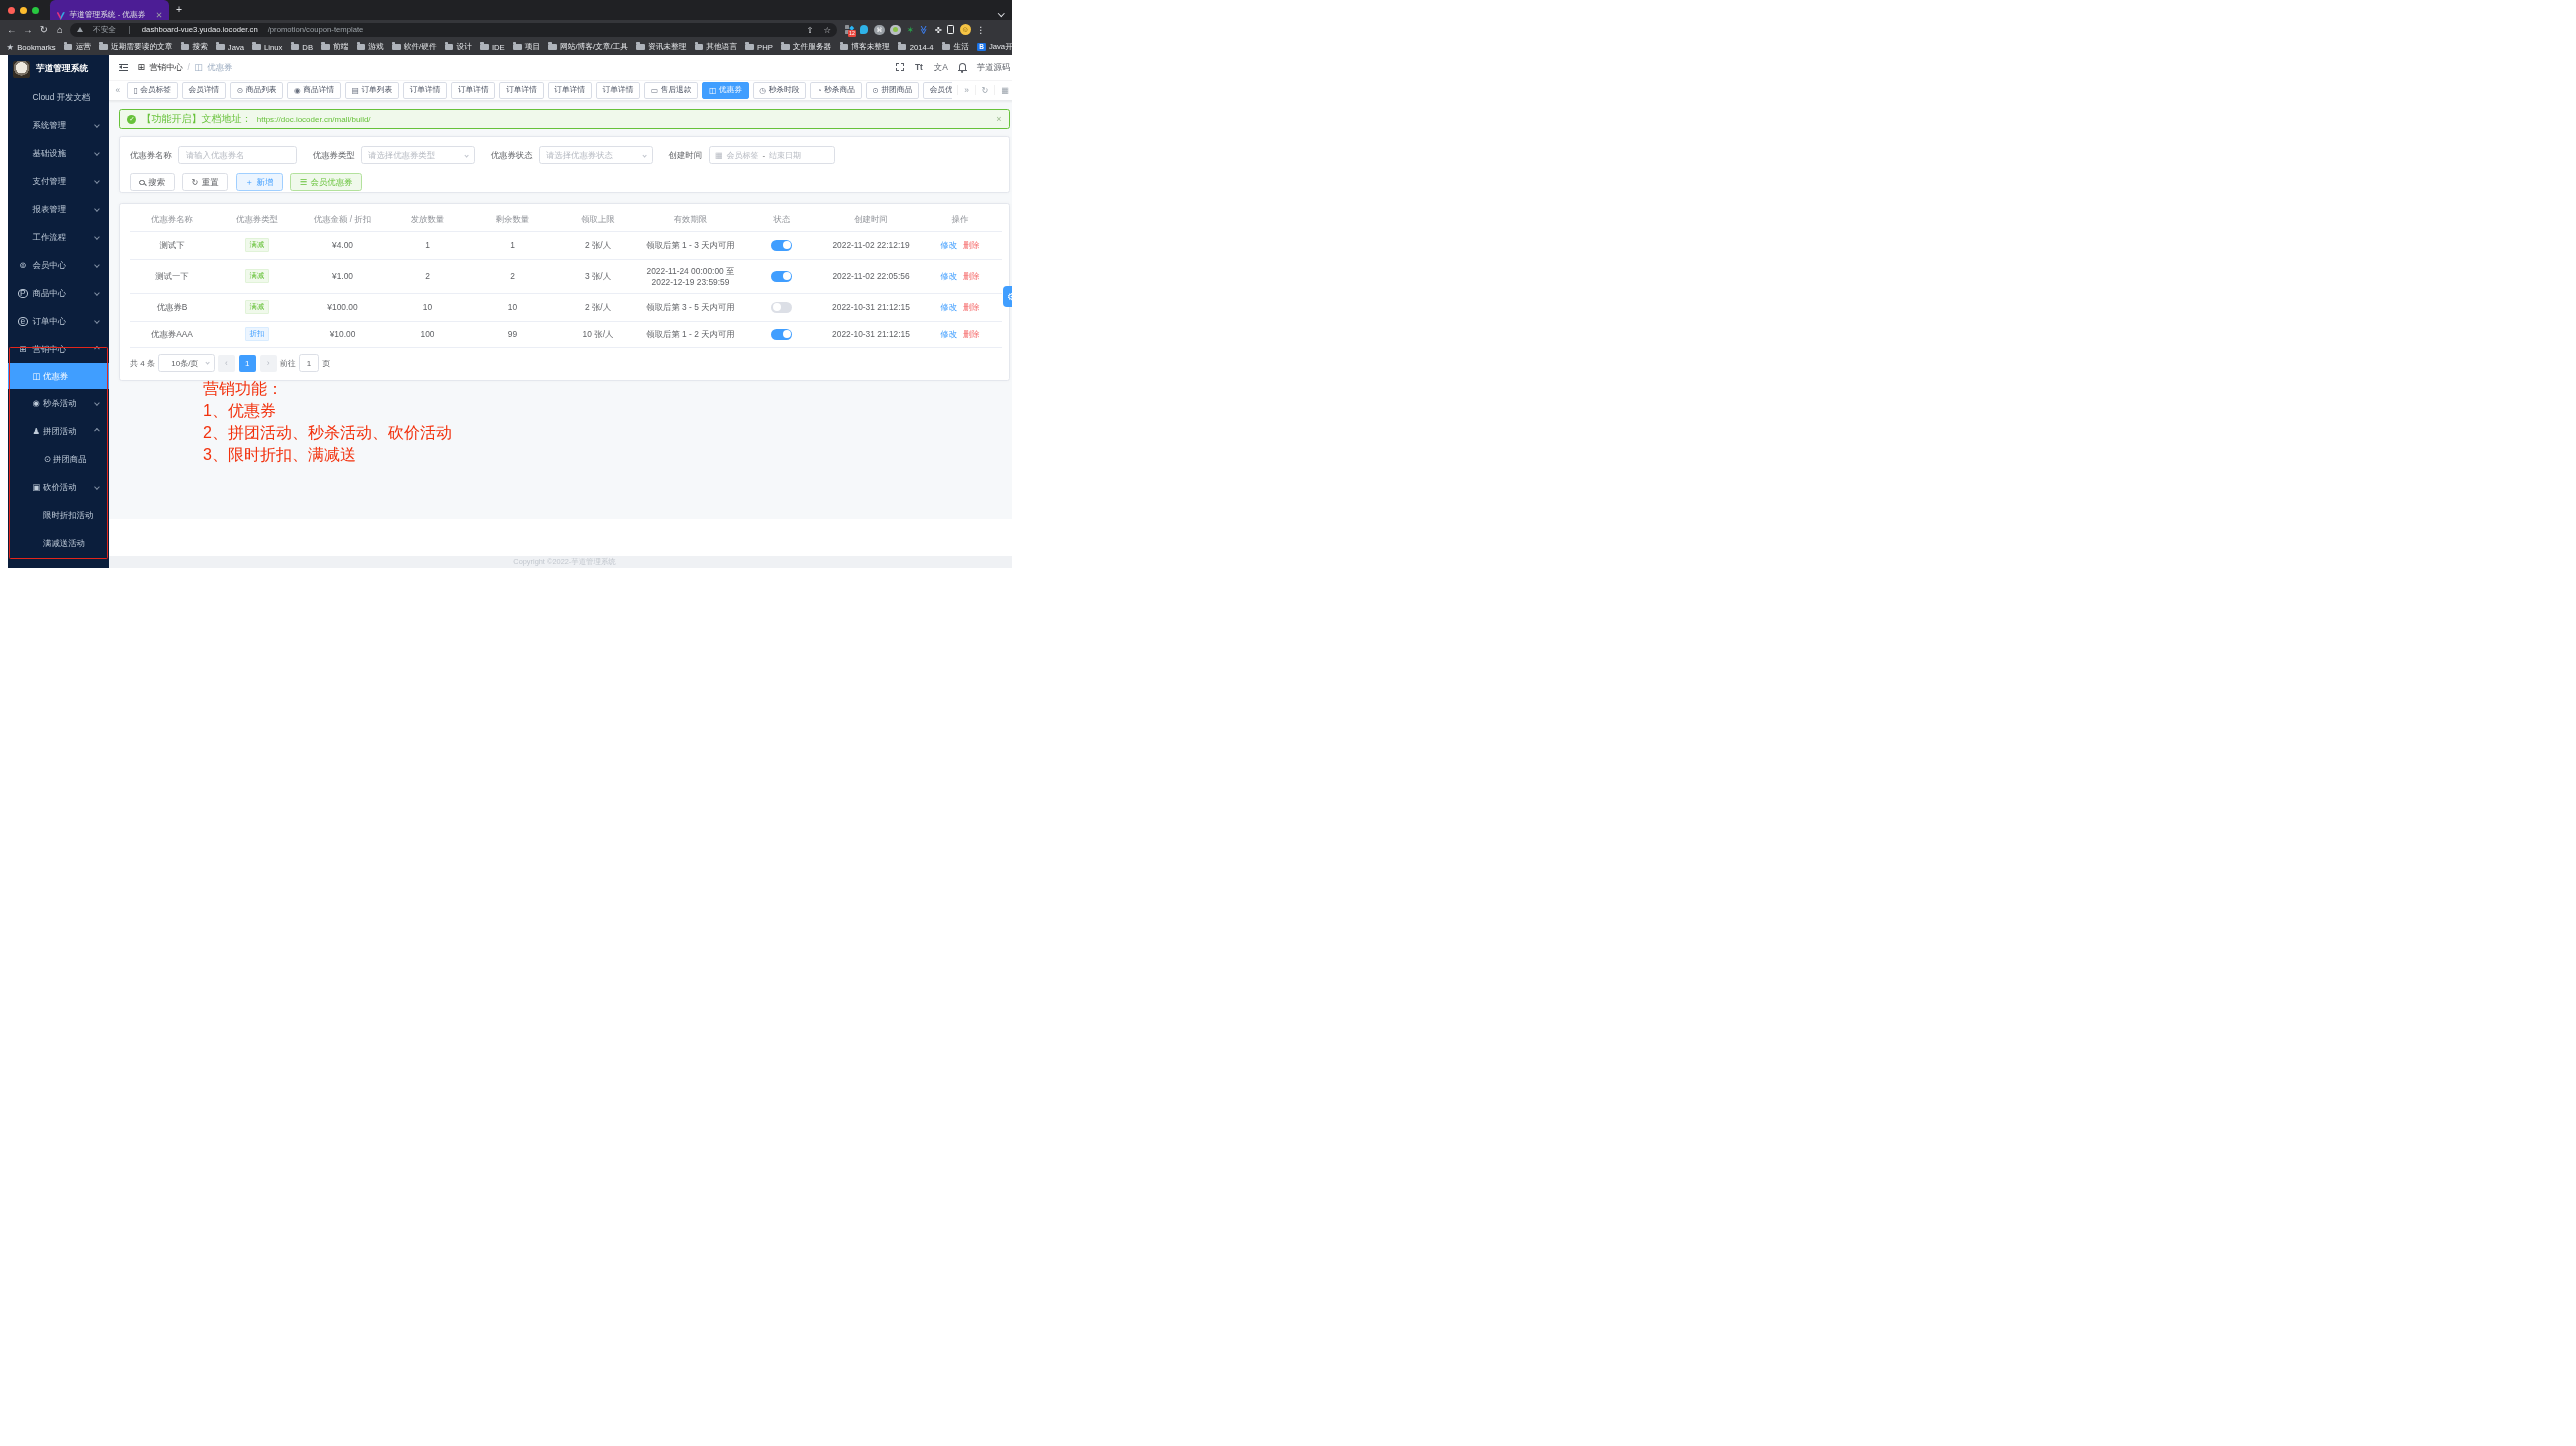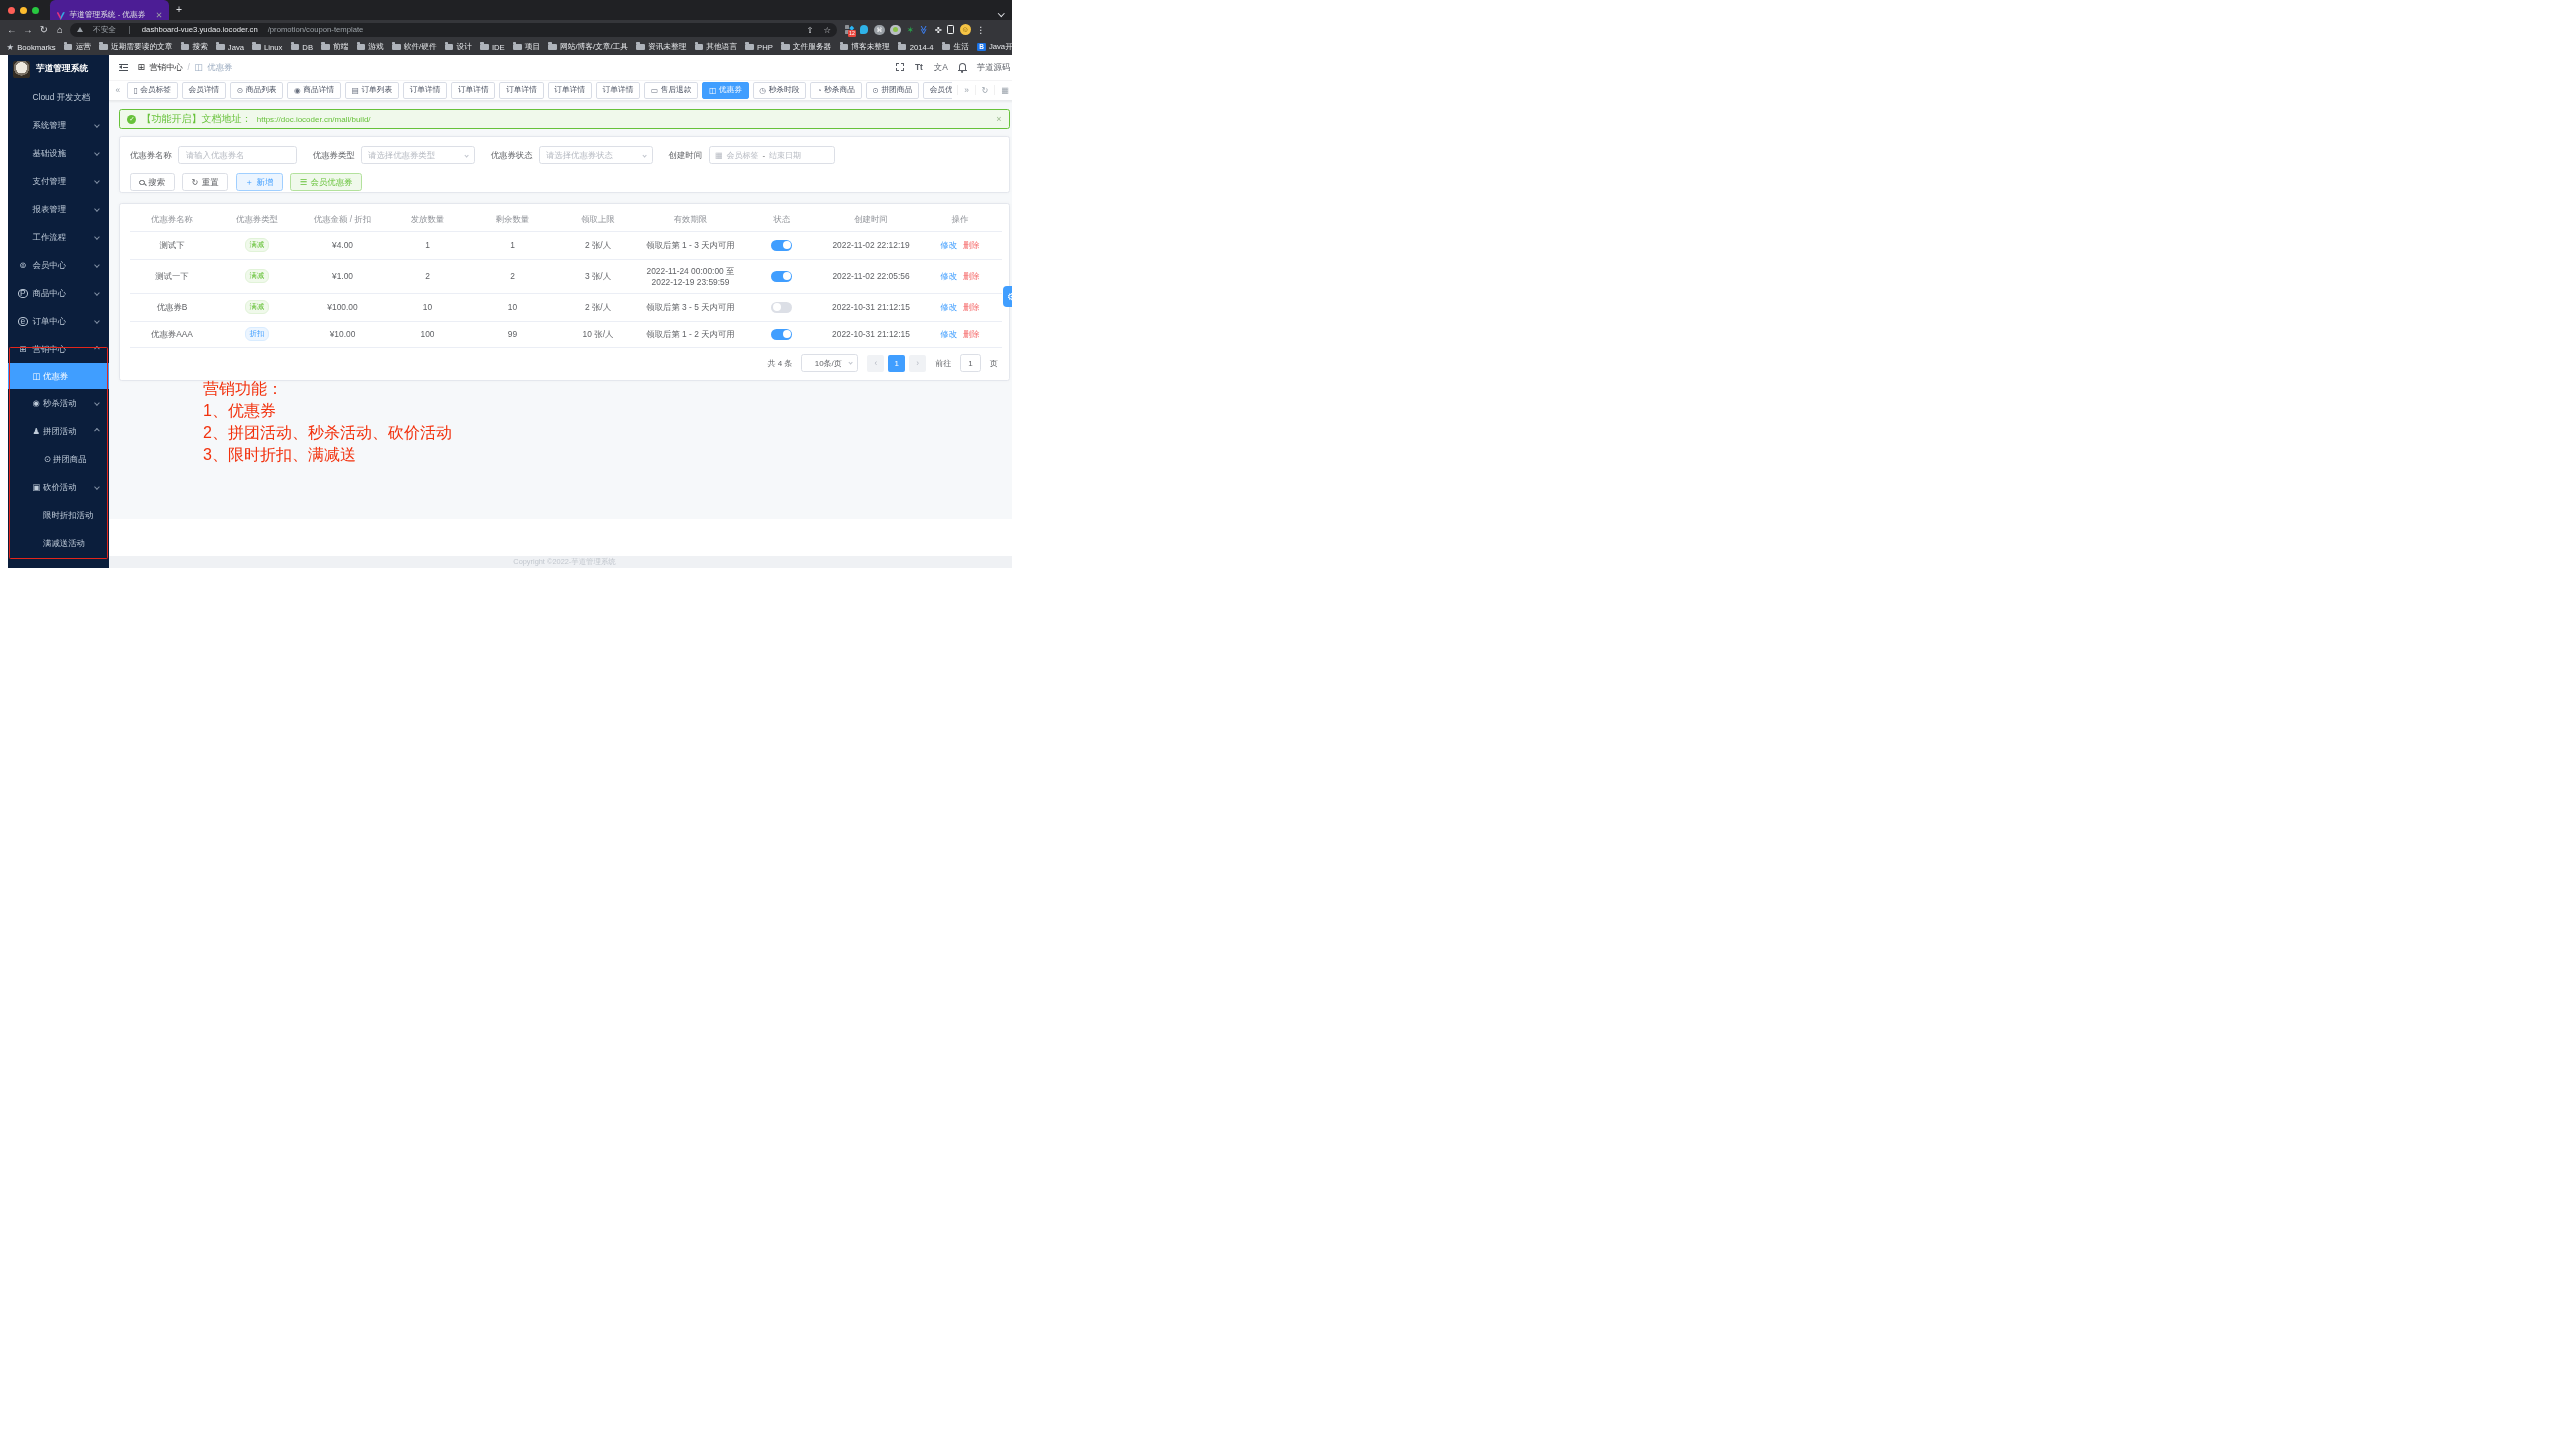--- a/index.html
+++ b/index.html
@@ -137,33 +137,33 @@
   .mag::after{content:'';position:absolute;width:2.6px;height:0.9px;background:currentColor;transform:rotate(45deg);right:-2.3px;bottom:-0.6px;}
   .ric{font-size:8.4px;}
   .card.tbl{margin-top:9.7px;padding:3.9px 10.3px 7.7px 10.3px;}
   table{border-collapse:collapse;width:870px;table-layout:fixed;}
   th{color:#909399;font-size:8.4px;font-weight:normal;height:23px;text-align:center;border-bottom:0.6px solid #ebeef5;}
   td{color:#606266;font-size:8.4px;text-align:center;border-bottom:0.6px solid #ebeef5;padding:2.6px 1.3px;}
   tr.r1 td{height:28px;}
   tr.r2 td{height:34px;}
   tr.r3 td{height:28px;}
   tr.r4 td{height:26px;}
-  .tag{display:inline-block;padding:0.6px 3.9px;font-size:7.4px;border-radius:6px;line-height:10.3px;}
+  .tag{display:inline-block;padding:0.6px 3.9px;font-size:7.4px;border-radius:1px;line-height:10.3px;}
   .tag[data-variant="success"]{color:#67c23a;background:#f0f9eb;border:0.6px solid #e1f3d8;}
   .tag[data-variant="primary"]{color:#409eff;background:#ecf5ff;border:0.6px solid #d9ecff;}
   .v2:empty{display:none;}
   .v2{display:block;}
   .sw{display:inline-block;width:21px;height:11px;border-radius:5.8px;background:#dcdfe6;position:relative;vertical-align:middle;cursor:pointer;}
   .sw::after{content:'';position:absolute;width:8.4px;height:8.4px;border-radius:50%;background:#fff;top:1.3px;left:1.3px;}
   .sw[data-state="on"]{background:#409eff;}
   .sw[data-state="on"]::after{left:11.6px;}
   .ops a{font-size:8.4px;cursor:pointer;}
   .ops .edit{color:#409eff;margin-right:5.8px;}
   .ops .del{color:#f56c6c;}
-  .pag{display:flex;align-items:center;justify-content:flex-end;gap:9px;margin-top:6.5px;padding-right:1.3px;color:#606266;font-size:8px;}
+  .pag{display:flex;align-items:center;gap:3px;margin-top:6.5px;padding-right:1.3px;color:#606266;font-size:8px;}
   .psel{width:57px;height:18px;border:0.6px solid #dcdfe6;border-radius:2.6px;display:flex;align-items:center;padding:0 5.2px;color:#606266;font-size:8px;}
   .psel .ph{flex:1;text-align:center;}
   .psel .cv{width:3.2px;height:3.2px;color:#c0c4cc;}
   .pbtn{width:17px;height:17px;border-radius:1.9px;background:#f0f2f5;color:#b4b9c2;display:inline-flex;align-items:center;justify-content:center;font-size:8.4px;cursor:pointer;}
   .pbtn.cur{background:#409eff;color:#fff;font-size:8px;}
   .pgroup{display:flex;gap:3.9px;align-items:center;}
   .goinp{width:20.6px;height:18px;border:0.6px solid #dcdfe6;border-radius:2.6px;text-align:center;font-size:8px;color:#606266;}
   .annot{position:absolute;left:94px;top:277px;color:#f2310d;font-size:16px;line-height:22px;white-space:nowrap;}
   .footer{position:absolute;left:0;bottom:0;right:0;height:12.3px;background:#eff1f4;display:flex;align-items:center;justify-content:center;color:#c2c7ce;font-size:7.4px;}
   .gearbtn{position:absolute;right:0;top:231px;width:17px;height:20.6px;background:#409eff;border-radius:3.9px 0 0 3.9px;color:#fff;display:flex;align-items:center;justify-content:center;font-size:9.7px;cursor:pointer;z-index:5;}

